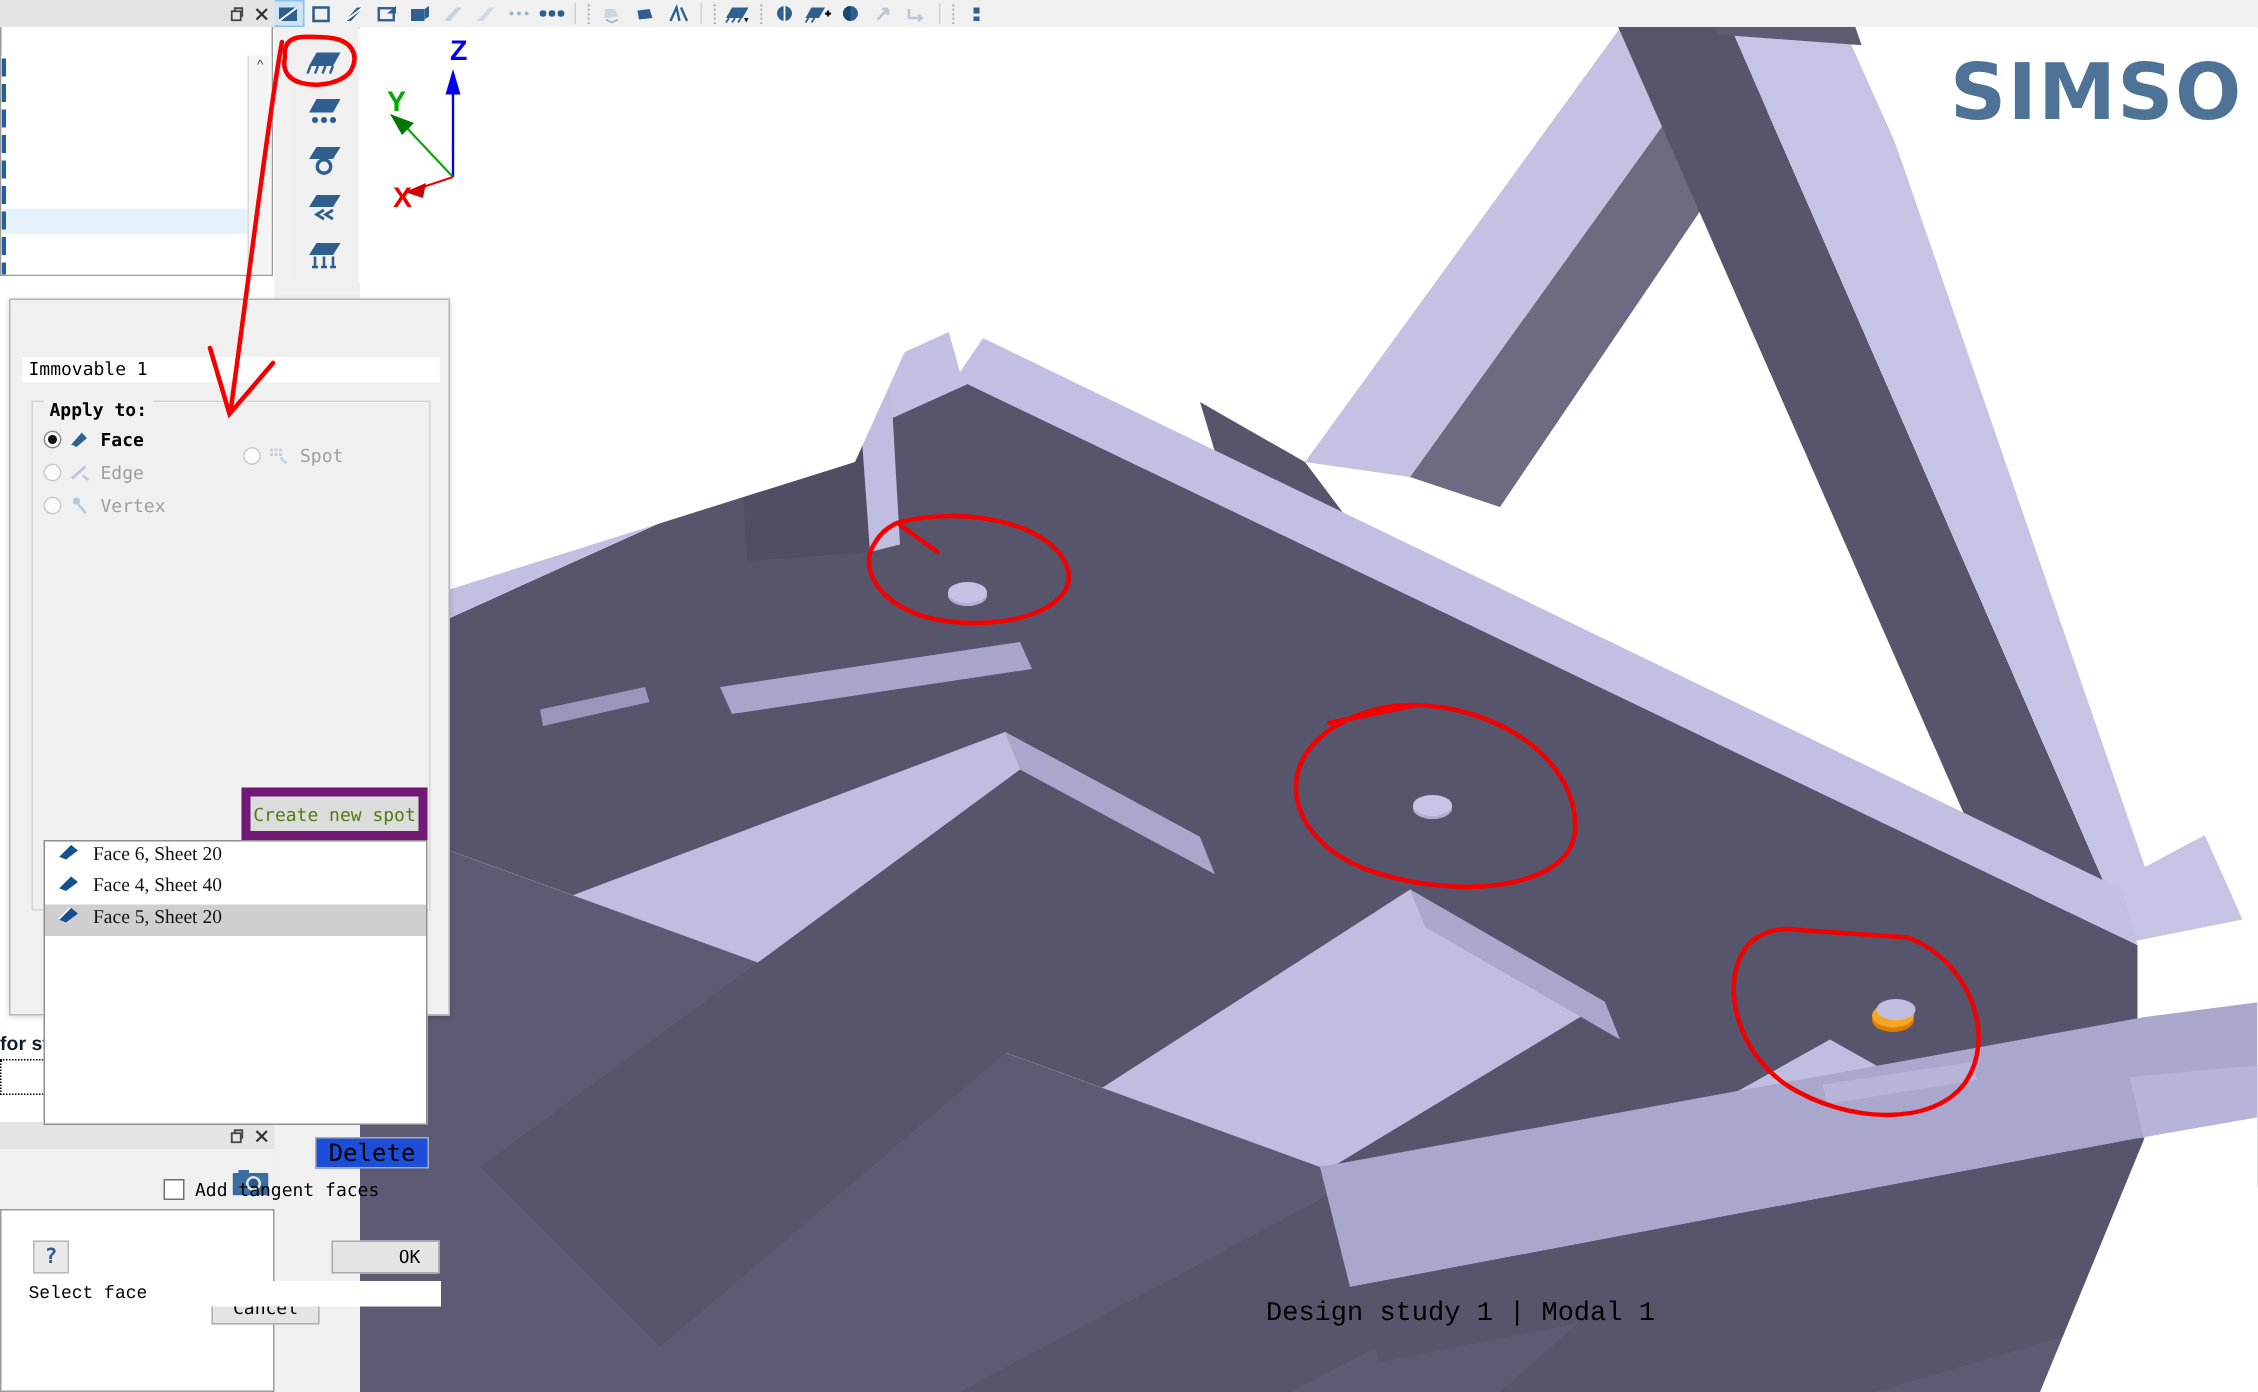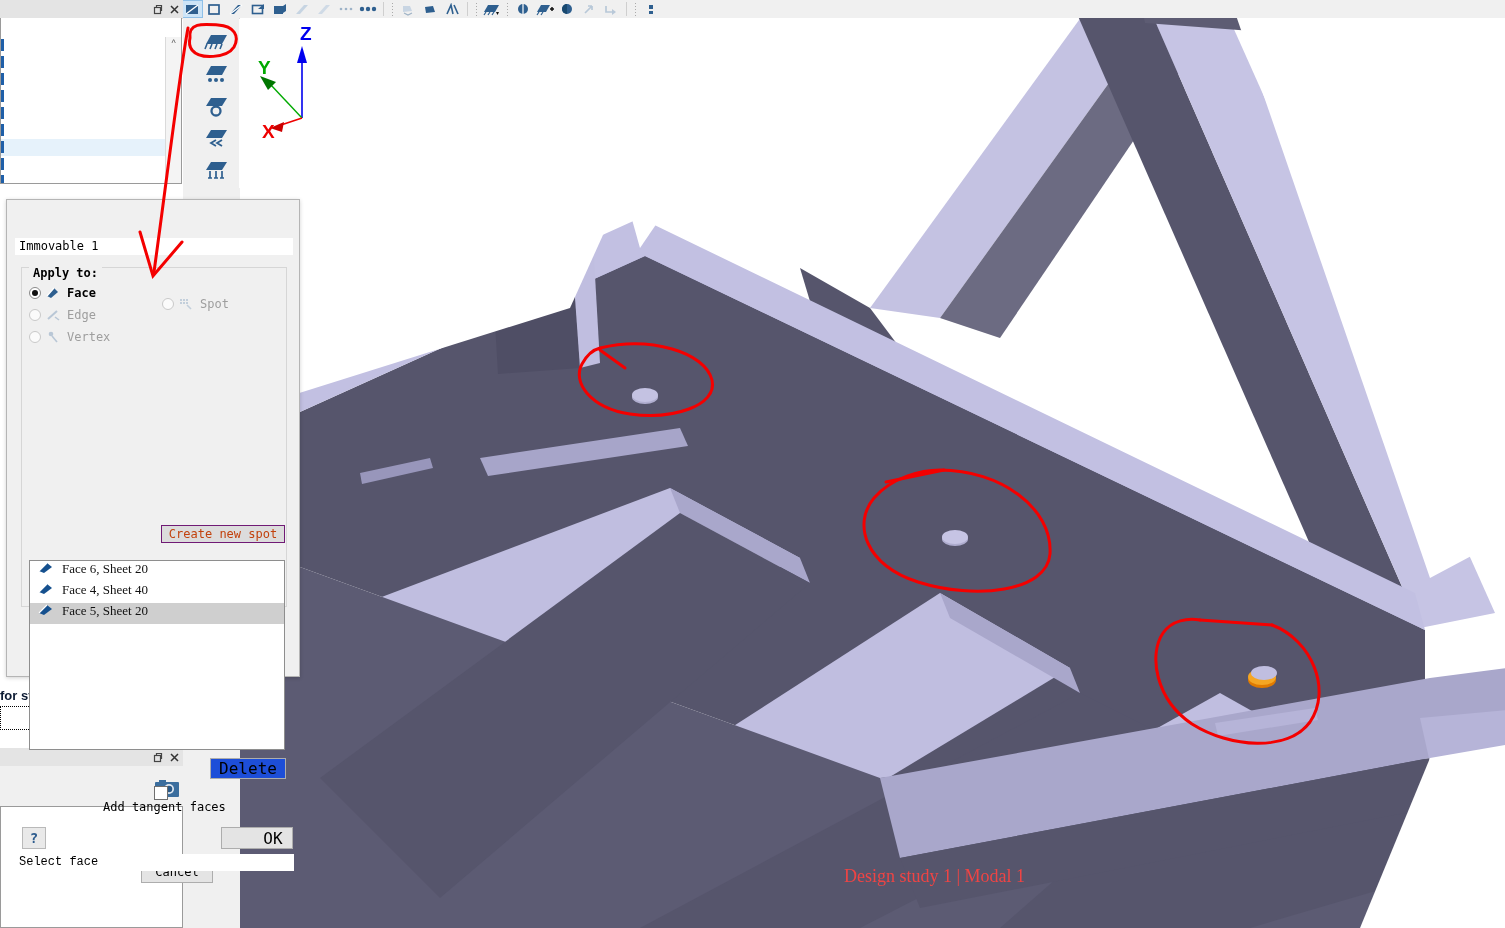--- a/index.html
+++ b/index.html
@@ -91,22 +91,22 @@
     position:absolute;left:240px;top:18px;width:1265px;height:910px;
     background:#ffffff;overflow:hidden;
   }
   #viewport svg{position:absolute;left:0;top:0;}
   #simsolid-logo{
     position:absolute;left:1060px;top:14px;
     font-family:"DejaVu Sans", sans-serif;font-weight:bold;font-size:52px;
     letter-spacing:1px;color:#4e7396;
   }
   #study-label{
-    position:absolute;left:604px;top:848px;font-size:18px;color:#ef4444;
-    font-family:Liberation Serif, serif;
+    position:absolute;left:604px;top:848px;font-size:18px;color:#000000;
+    font-family:Liberation Mono, monospace;
   }
 
   
   #axis-triad{position:absolute;left:1175px;top:770px;width:90px;height:125px;}
 
   
   #immovable-dialog{
     position:absolute;left:6px;top:199px;width:294px;height:478px;
     background:#f0f0f0;border:1px solid #b5b5b5;box-sizing:border-box;
     box-shadow:0 1px 4px rgba(0,0,0,.18);
@@ -140,64 +140,64 @@
     box-sizing:border-box;display:flex;align-items:center;justify-content:center;flex:none;
   }
   .radio .dot{width:6px;height:6px;border-radius:50%;background:#111;}
   .radio.disabled{border-color:#c9c9c9;background:#fbfbfb;}
   .radio-label{margin-left:6px;font-family:"DejaVu Sans Mono", monospace;font-size:12px;}
   .radio-label.on{color:#000;font-weight:bold;}
   .radio-label.off{color:#9e9e9e;}
   .mini-icon{margin-left:5px;width:15px;height:14px;display:inline-flex;align-items:center;justify-content:center;flex:none;}
 
   #create-spot-btn{
-    position:absolute;left:154px;top:325px;width:124px;height:18px;
-    background:#dcdcdc;border:1px solid #701a75;box-sizing:border-box;
+    position:absolute;left:154px;top:325px;width:124px;height:35px;
+    background:#dcdcdc;border:6px solid #701a75;box-sizing:border-box;
     display:flex;align-items:center;justify-content:center;
-    font-family:"DejaVu Sans Mono", monospace;font-size:12px;color:#c2410c;
+    font-family:"DejaVu Sans Mono", monospace;font-size:12px;color:#4d7c0f;
   }
 
   #face-list{
     position:absolute;left:22px;top:360px;width:256px;height:190px;
     background:#fff;border:1px solid #8e8e8e;box-sizing:border-box;overflow:hidden;
   }
   .face-row{height:21px;display:flex;align-items:flex-start;padding-left:8px;
     font-family:Liberation Serif, serif;font-size:13px;color:#111;}
   .face-row.sel{background:#cfcfcf;}
   .face-icon{width:16px;height:14px;margin-right:8px;display:inline-flex;align-items:center;justify-content:center;flex:none;}
 
   #delete-btn{
     position:absolute;left:203px;top:558px;width:76px;height:21px;
     background:#1d4ed8;border:1px solid #adadad;box-sizing:border-box;
     display:flex;align-items:center;justify-content:center;
     font-family:"DejaVu Sans Mono", monospace;font-size:16px;color:#000;
   }
   #tangent-row{
-    position:absolute;left:89px;top:586px;display:flex;align-items:center;flex-direction:column;
+    position:absolute;left:102px;top:586px;display:flex;align-items:flex-start;
   }
   #tangent-box{width:14px;height:14px;border:1px solid #6f6f6f;background:#fff;box-sizing:border-box;}
   #tangent-label{margin-left:7px;font-family:"DejaVu Sans Mono", monospace;font-size:12px;color:#000;}
 
   #help-btn{
     position:absolute;left:15px;top:627px;width:24px;height:22px;
     background:#e9e9e9;border:1px solid #b9b9b9;box-sizing:border-box;
     display:flex;align-items:center;justify-content:center;
     font-family:"DejaVu Sans Mono", monospace;font-size:14px;font-weight:bold;color:#2d5c8e;
   }
   #cancel-btn{
     position:absolute;left:134px;top:627px;width:72px;height:22px;
     background:#e4e4e4;border:1px solid #adadad;box-sizing:border-box;
     display:flex;align-items:center;justify-content:center;
     font-family:"DejaVu Sans Mono", monospace;font-size:12px;color:#000;margin-top:34px;
   }
   #ok-btn{
     position:absolute;left:214px;top:627px;width:72px;height:22px;
     background:#e4e4e4;border:1px solid #adadad;box-sizing:border-box;
     display:flex;align-items:center;justify-content:center;
-    font-family:"DejaVu Sans Mono", monospace;font-size:16px;color:#000;padding-left:32px;
+    font-family:"DejaVu Sans Mono", monospace;font-size:12px;color:#000;padding-left:32px;
   }
   #status-field{
     position:absolute;left:8px;top:654px;width:279px;height:17px;background:#fff;
     font-family:Liberation Mono, monospace;font-size:12px;color:#000;
     padding-left:4px;line-height:17px;box-sizing:border-box;
   }
 
   
   #annotations{position:absolute;left:0;top:0;width:1505px;height:928px;pointer-events:none;}
 </style>
@@ -577,20 +577,21 @@
     <ellipse cx="715" cy="519" rx="13" ry="7" fill="#c6c4e4"></ellipse>
 
     <ellipse cx="1022" cy="662" rx="14" ry="8" fill="#e07a00"></ellipse>
     <ellipse cx="1022" cy="659" rx="14" ry="8" fill="#f5a623"></ellipse>
     <ellipse cx="1024" cy="655" rx="13" ry="7" fill="#c0bee0"></ellipse>
 
     <polygon points="120,455 190,440 193,450 122,466" fill="#9896bb"></polygon>
     <polygon points="975,705 1075,690 1078,702 978,718" fill="#b6b4d8"></polygon>
   </svg>
 
+  <div id="simsolid-logo">SIMSO</div>
   <div id="study-label">Design study 1 | Modal 1</div>
 
   <svg id="axis-triad" viewBox="0 0 90 125">
     <line x1="62" y1="100" x2="62" y2="38" stroke="#0000ee" stroke-width="1.6"></line>
     <polygon points="62,28 57,45 67,45" fill="#0000ee"></polygon>
     <text x="60" y="22" font-family="Liberation Sans, sans-serif" font-size="19" font-weight="bold" fill="#0000ee">Z</text>
     <line x1="62" y1="100" x2="30" y2="66" stroke="#00aa00" stroke-width="1.4"></line>
     <polygon points="20,58 36,64 28,72" fill="#007700"></polygon>
     <text x="18" y="56" font-family="Liberation Sans, sans-serif" font-size="19" font-weight="bold" fill="#00aa00">Y</text>
     <line x1="62" y1="100" x2="38" y2="108" stroke="#ee0000" stroke-width="1.4"></line>

